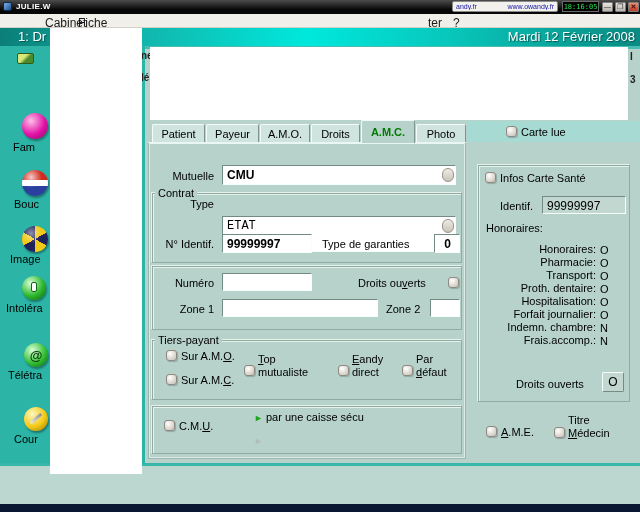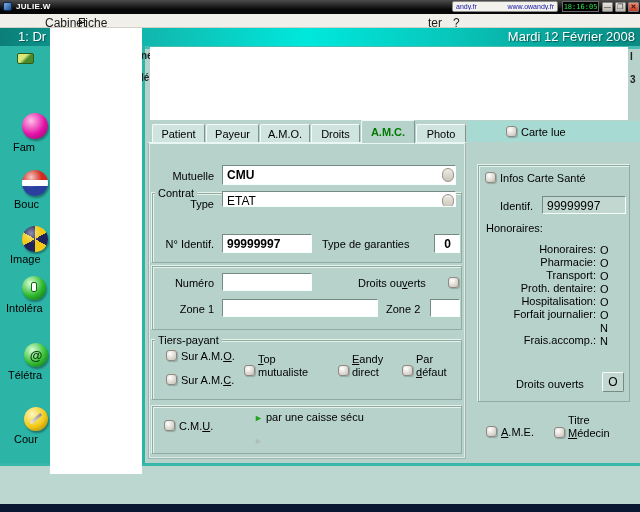--- a/index.html
+++ b/index.html
@@ -179,21 +179,21 @@
 
   <div class="abs lbl r" style="left:150px; top:170px; width:64px;">Mutuelle</div>
   <div class="abs in bold" style="left:222px; top:165px; width:234px; height:20px;">
     <span>CMU</span>
     <div class="abs drop" style="right:1px;"></div>
   </div>
 
   <div class="abs fs" style="left:152px; top:193px; width:310px; height:70px;"></div>
   <div class="abs legend" style="left:155px; top:187px;">Contrat</div>
   <div class="abs lbl r" style="left:150px; top:198px; width:64px;">Type</div>
-  <div class="abs in" style="left:222px; top:191px; width:234px; height:16px;">
+  <div class="abs in" style="left:222px; top:216px; width:234px; height:36px;font-family:Liberation Mono, monospace;">
     <span>ETAT</span>
     <div class="abs drop" style="right:1px;"></div>
   </div>
   <div class="abs lbl r" style="left:150px; top:238px; width:64px;">N° Identif.</div>
   <div class="abs in bold" style="left:222px; top:234px; width:90px; height:19px;">99999997</div>
   <div class="abs lbl" style="left:322px; top:238px;">Type de garanties</div>
   <div class="abs in bold" style="left:434px; top:234px; width:26px; height:19px; text-align:center;">0</div>
 
   <div class="abs fs" style="left:152px; top:266px; width:310px; height:64px;"></div>
   <div class="abs lbl r" style="left:150px; top:277px; width:64px;">Numéro</div>
@@ -241,20 +241,21 @@
   <div class="abs lbl r" style="left:486px; top:256px; width:110px;">Pharmacie:</div>
   <div class="abs gar-val" style="left:600px; top:257px;">O</div>
   <div class="abs lbl r" style="left:486px; top:269px; width:110px;">Transport:</div>
   <div class="abs gar-val" style="left:600px; top:270px;">O</div>
   <div class="abs lbl r" style="left:486px; top:282px; width:110px;">Proth. dentaire:</div>
   <div class="abs gar-val" style="left:600px; top:283px;">O</div>
   <div class="abs lbl r" style="left:486px; top:295px; width:110px;">Hospitalisation:</div>
   <div class="abs gar-val" style="left:600px; top:296px;">O</div>
   <div class="abs lbl r" style="left:486px; top:308px; width:110px;">Forfait journalier:</div>
   <div class="abs gar-val" style="left:600px; top:309px;">O</div>
+  <div class="abs lbl r" style="left:486px; top:321px; width:110px;">Indemn. chambre:</div>
   <div class="abs gar-val" style="left:600px; top:322px;">N</div>
   <div class="abs lbl r" style="left:486px; top:334px; width:110px;">Frais.accomp.:</div>
   <div class="abs gar-val" style="left:600px; top:335px;">N</div>
 
   <div class="abs lbl" style="left:516px; top:378px;">Droits ouverts</div>
   <div class="abs val-box" style="left:602px; top:372px;">O</div>
 
   <div class="abs cb" style="left:486px; top:426px;"></div>
   <div class="abs lbl" style="left:501px; top:426px;"><span class="u">A</span><span>.M.E.</span></div>
   <div class="abs cb" style="left:554px; top:427px;"></div>

